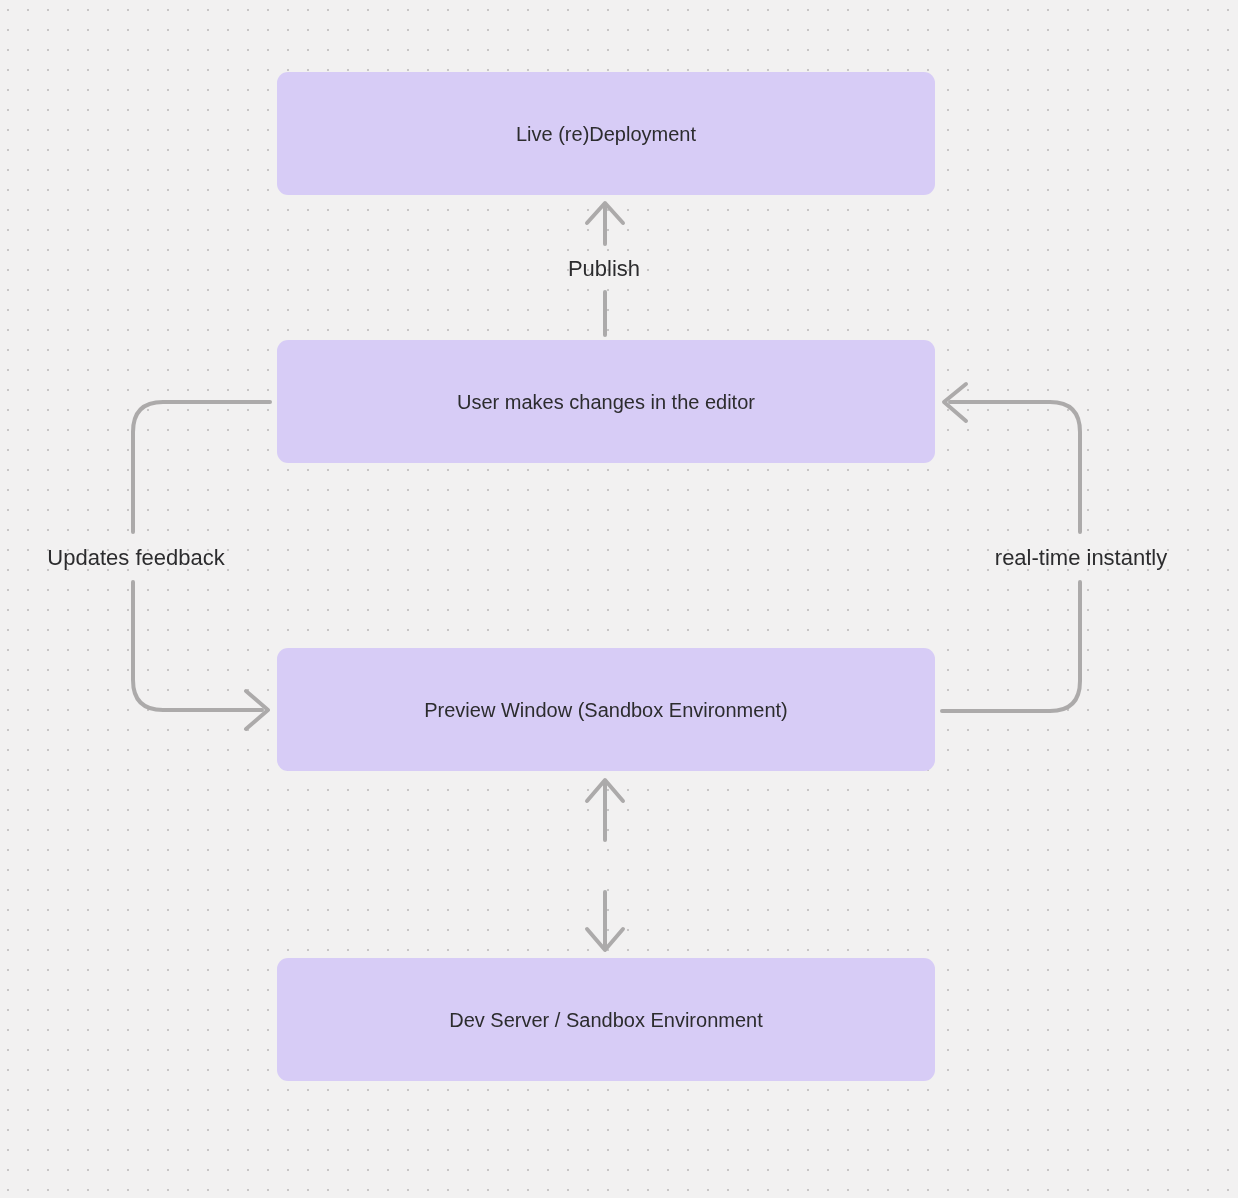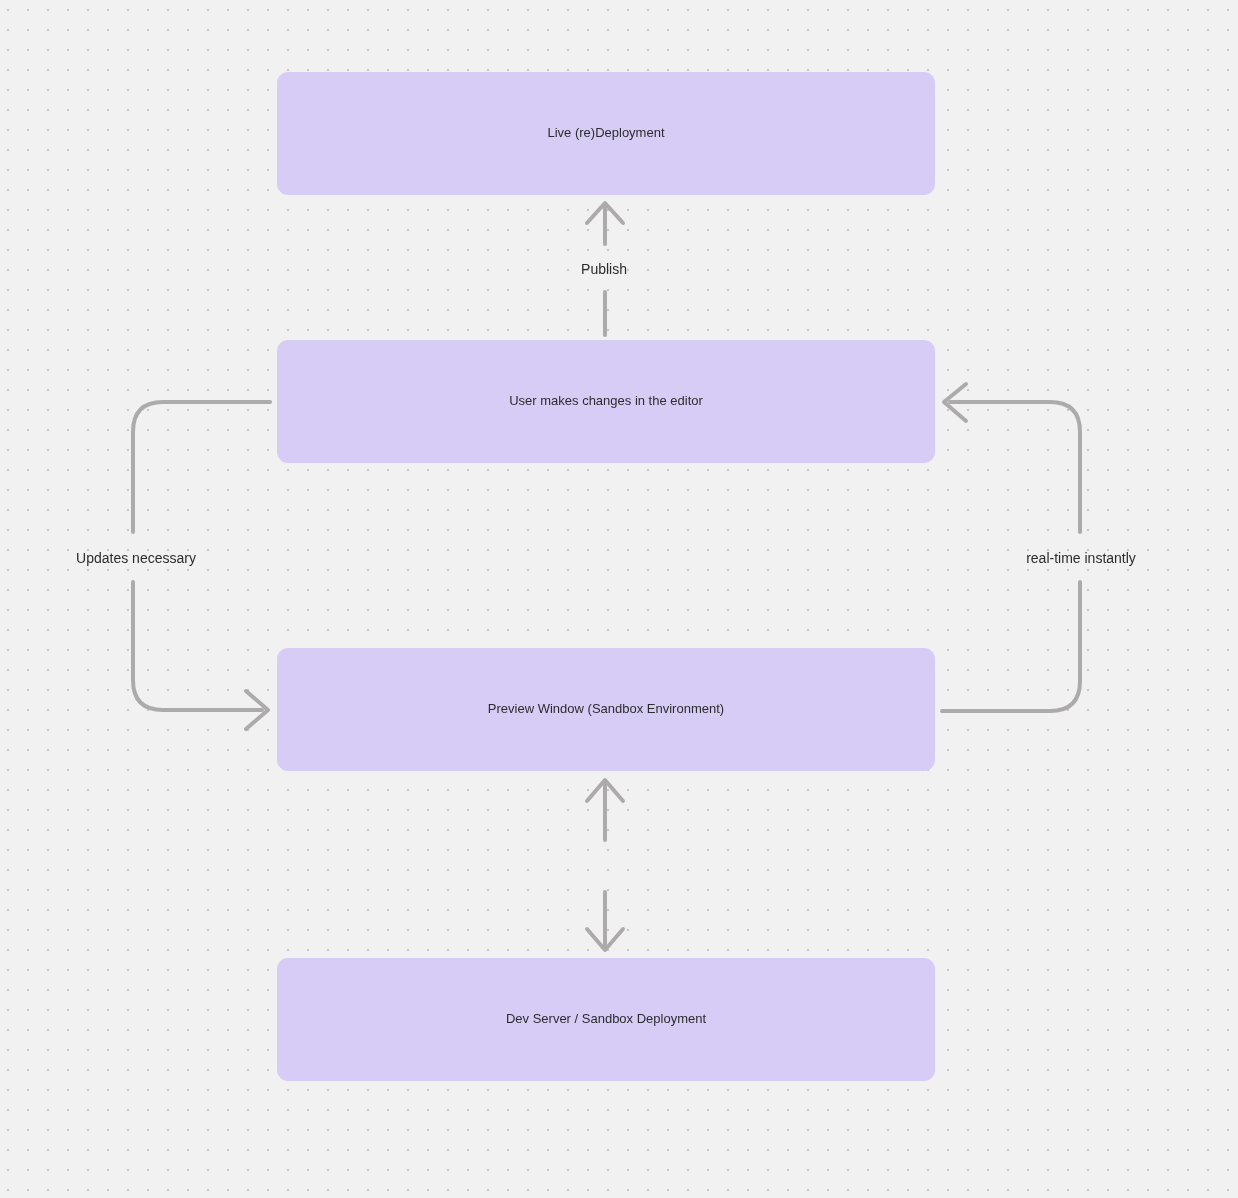--- a/index.html
+++ b/index.html
@@ -26,21 +26,21 @@
     left: 277px;
     width: 658px;
     height: 123px;
     background: var(--node-fill, #d7ccf6);
     border-radius: 11px;
     display: flex;
     align-items: center;
     justify-content: center;
   }
   .node-label {
-    font-size: 13px;
+    font-size: 20px;
     line-height: 1.3;
     color: var(--text-color, #2c2c2e);
     text-align: center;
     white-space: nowrap;
   }
   #node-live    { top: 72px;  }
   #node-editor  { top: 340px; }
   #node-preview { top: 648px; }
   #node-dev     { top: 958px; }
 
@@ -54,21 +54,21 @@
   .connector {
     fill: none;
     stroke: var(--arrow-color, #acaaaa);
     stroke-width: 4;
     stroke-linecap: round;
     stroke-linejoin: round;
   }
   .edge-label {
     position: absolute;
     transform: translate(-50%, -50%);
-    font-size: 14px;
+    font-size: 22px;
     color: var(--text-color, #2c2c2e);
     white-space: nowrap;
   }
   #label-publish  { left: 604px;  top: 269px; }
   #label-updates  { left: 136px;  top: 558px; }
   #label-feedback { left: 1081px; top: 558px; }
   #label-spunup   { left: 606px;  top: 866px; }
 </style>
 </head>
 <body>
@@ -81,21 +81,21 @@
 
   <div class="node" id="node-preview">
     <span class="node-label">Preview Window (Sandbox Environment)</span>
   </div>
 
   <div class="node" id="node-editor">
     <span class="node-label">User makes changes in the editor</span>
   </div>
 
   <div class="node" id="node-dev">
-    <span class="node-label">Dev Server / Sandbox Deployment</span>
+    <span class="node-label">Dev Server / Sandbox Environment</span>
   </div>
 
   <svg class="connectors" viewBox="0 0 1238 1198" aria-hidden="true">
 
     <g>
       <path class="connector" d="M605 206 L605 244"></path>
       <path class="connector" d="M587 223 L605 203 L623 223"></path>
       <path class="connector" d="M605 292 L605 335"></path>
     </g>
 
@@ -113,16 +113,16 @@
 
     <g>
       <path class="connector" d="M605 782 L605 840"></path>
       <path class="connector" d="M587 801 L605 780 L623 801"></path>
       <path class="connector" d="M605 892 L605 948"></path>
       <path class="connector" d="M587 929 L605 950 L623 929"></path>
     </g>
   </svg>
 
   <div class="edge-label" id="label-publish">Publish</div>
-  <div class="edge-label" id="label-updates">Updates necessary</div>
+  <div class="edge-label" id="label-updates">Updates feedback</div>
   <div class="edge-label" id="label-feedback">real-time instantly</div>
 
 </div>
 
 </body></html>

